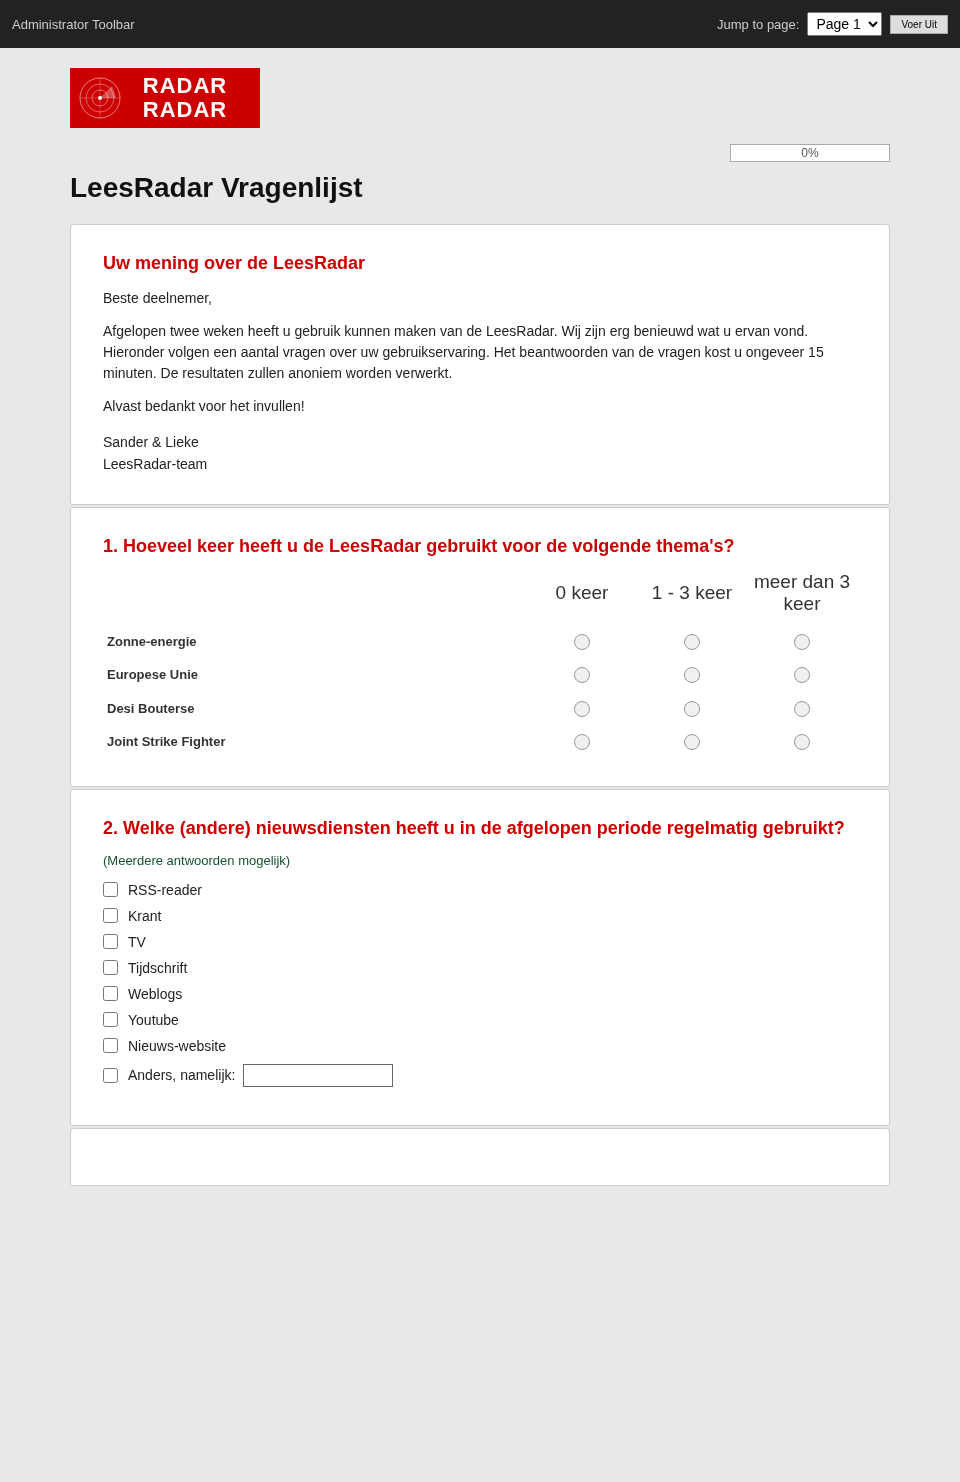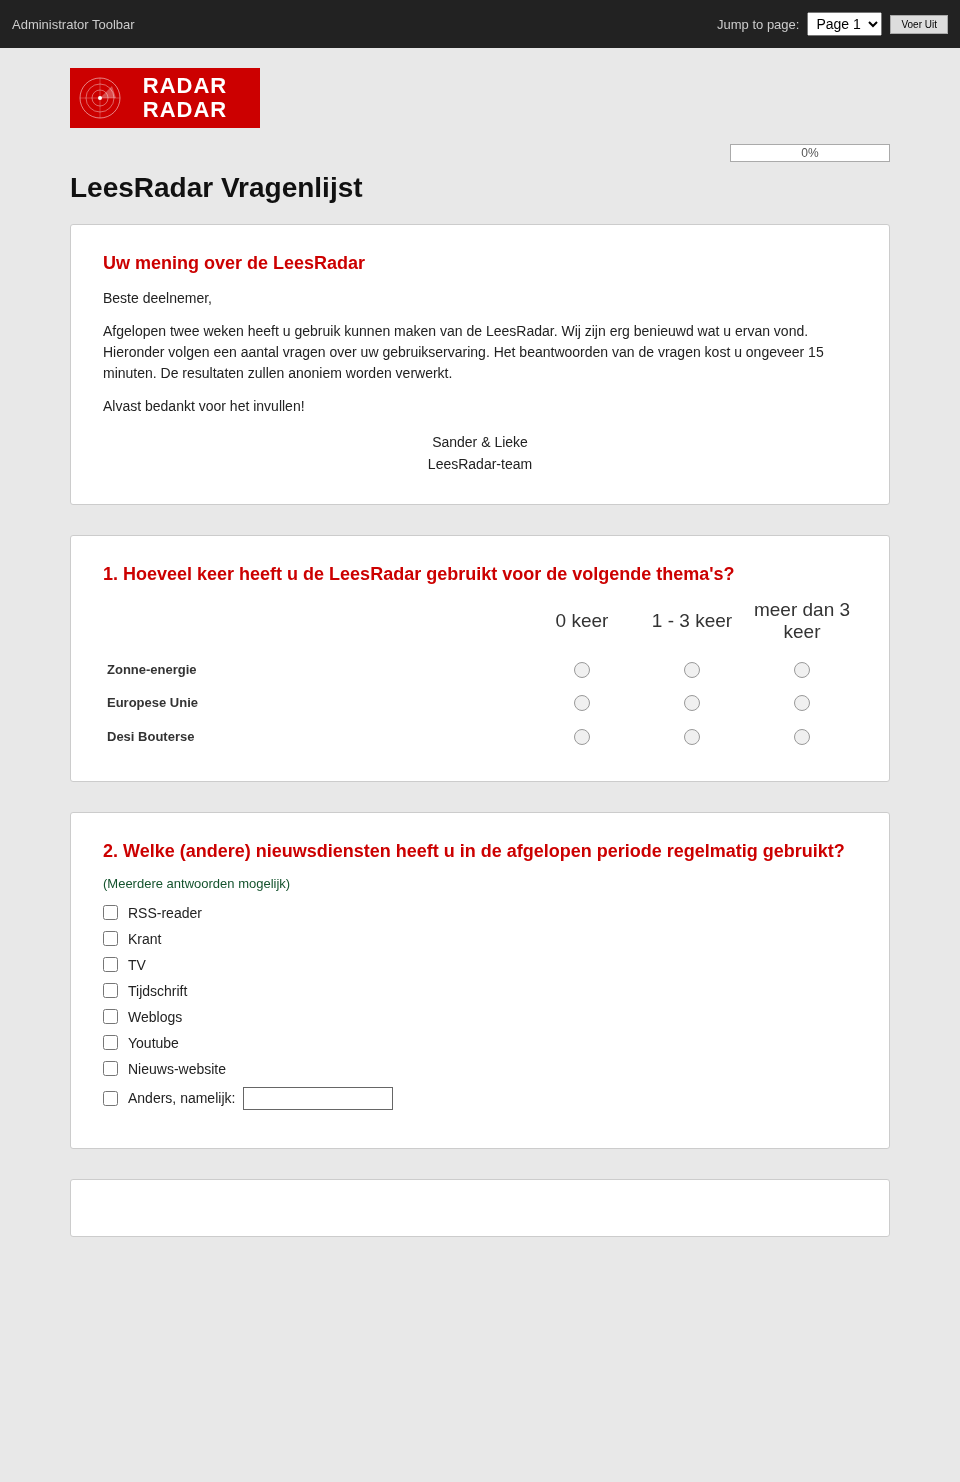--- a/index.html
+++ b/index.html
@@ -113,39 +113,38 @@
       margin-bottom: 20px;
       color: #111;
     }
 
     
     .card {
       background: #fff;
       border: 1px solid #ccc;
       border-radius: 3px;
       padding: 28px 32px;
-      margin-bottom: 30px;
+      margin-bottom: 2px;
     }
 
     .card-title {
       color: #cc0000;
       font-size: 18px;
       font-weight: bold;
       margin-bottom: 14px;
     }
 
     .intro-text p {
       margin-bottom: 12px;
       line-height: 1.5;
       color: #222;
     }
     .intro-text .signature {
       margin-top: 14px;
       line-height: 1.6;
-      text-align: center;
     }
 
     
     .q1-table {
       width: 100%;
       border-collapse: collapse;
       margin-top: 8px;
     }
     .q1-table th {
       font-weight: normal;
@@ -327,20 +326,26 @@
       <td><span class="radio-circle"></span></td>
       <td><span class="radio-circle"></span></td>
       <td><span class="radio-circle"></span></td>
     </tr>
           <tr>
       <td>Desi Bouterse</td>
       <td><span class="radio-circle"></span></td>
       <td><span class="radio-circle"></span></td>
       <td><span class="radio-circle"></span></td>
     </tr>
+          <tr>
+      <td>Joint Strike Fighter</td>
+      <td><span class="radio-circle"></span></td>
+      <td><span class="radio-circle"></span></td>
+      <td><span class="radio-circle"></span></td>
+    </tr>
         </tbody>
     </table>
   </div>
 
   <div class="card">
     <div class="card-title">2. Welke (andere) nieuwsdiensten heeft u in de afgelopen periode regelmatig gebruikt?</div>
     <div class="subtitle-text">(Meerdere antwoorden mogelijk)</div>
     <div class="checkbox-list" id="q2-list">
 
     <div class="checkbox-item">

